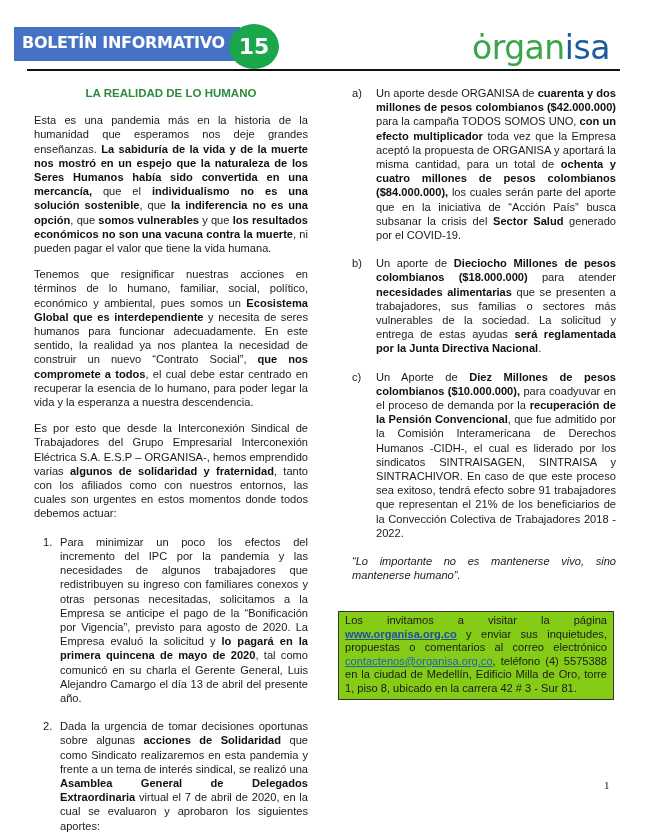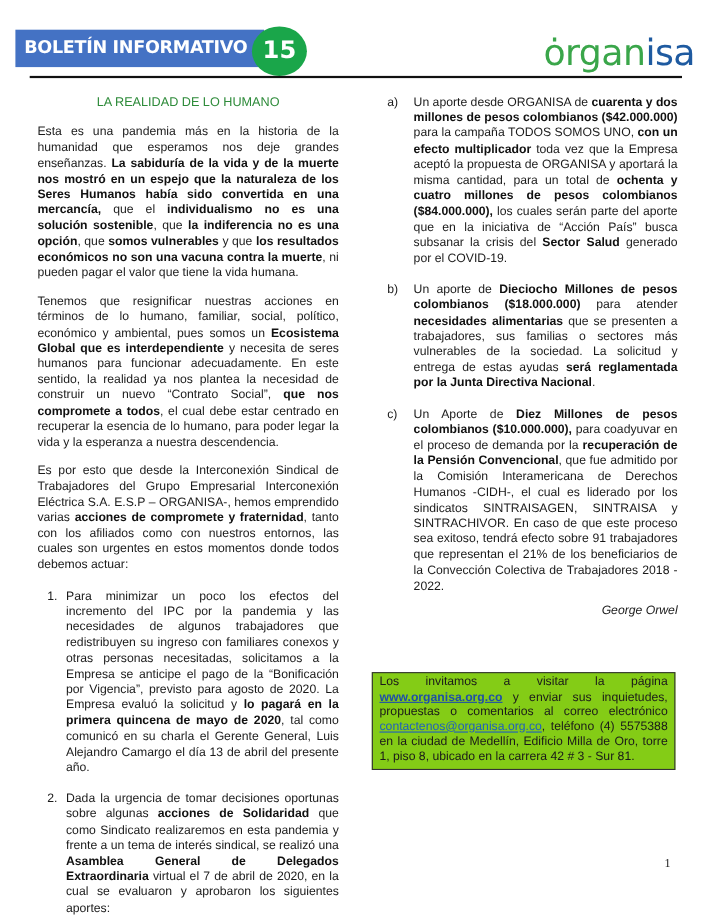--- a/index.html
+++ b/index.html
@@ -1,32 +1,32 @@
 <!DOCTYPE html>
 <html><head>
 <meta charset="utf-8">
 <style>
   html, body { margin:0; padding:0; background:#ffffff; }
   body { width:645px; height:837px; position:relative; overflow:hidden; font-family:"Liberation Sans", sans-serif; color:#1a1a1a; }
   .hdr-bar { position:absolute; left:14px; top:27px; width:226px; height:34px; background:#4472c4; }
   .hdr-title { position:absolute; left:22px; top:33px; font-family:"DejaVu Sans", sans-serif; font-weight:bold; font-size:16px; color:#ffffff; letter-spacing:-0.3px; }
   .hdr-circle { position:absolute; left:229px; top:24px; width:50px; height:45px; border-radius:50%; background:#1aa64a; }
   .hdr-num { position:absolute; left:229px; top:24px; width:50px; height:45px; line-height:45px; text-align:center; font-family:"DejaVu Sans", sans-serif; font-weight:bold; font-size:22px; color:#ffffff; }
-  .logo { position:absolute; left:494px; top:28px; width:150px; height:42px;text-align:center; }
+  .logo { position:absolute; left:472px; top:28px; width:150px; height:42px;text-align:center; }
   .logo-text { position:absolute; left:0; top:0; font-family:"DejaVu Sans", sans-serif; font-size:33px; letter-spacing:-0.5px; line-height:40px; }
   .logo-text .g { color:#3aa64a; }
   .logo-text .b { color:#1e5aa0; }
   .divider { position:absolute; left:27px; top:69px; width:593px; height:2px; background:#111; }
 
   .col { position:absolute; font-size:11.1px; line-height:14.2px; text-align:justify; }
   .col p { margin:0; }
   .col b { font-weight:bold; color:#111; }
   .left { left:34px; top:86px; width:274px; }
   .right { left:376px; top:86px; width:240px; }
-  .sec-title { text-align:center; color:#2e8b3a; font-weight:normal; font-size:11.5px; margin-bottom:13px !important; }
+  .sec-title { text-align:center; color:#2e8b3a; font-weight:bold; font-size:11.5px; margin-bottom:13px !important; }
   .gap { height:12px; }
   .gap-l { height:14px; }
   .num-item { position:relative; padding-left:26px; margin-left:0; }
   .num-item .mk { position:absolute; left:9px; top:0; }
   .alpha-item { position:relative; }
   .alpha-item .mk { position:absolute; left:-24px; top:0; }
   .quote { font-style:italic; margin-top:14px !important; }
   .author { font-style:italic; text-align:right !important; margin-top:8px !important; }
   .contact { position:absolute; left:338px; top:611px; width:262px; padding:2px 6px 3px 6px; background:#84cc16; border:1.5px solid #333; font-size:11.1px; line-height:13.6px; text-align:justify; }
   .contact a { color:#1f5fbf; text-decoration:underline; }
@@ -48,38 +48,38 @@
 
 <div class="col left">
   <p class="sec-title">LA REALIDAD DE LO HUMANO</p>
 
   <p><span>Esta es una pandemia más en la historia de la humanidad que esperamos nos deje grandes enseñanzas. </span><b>La sabiduría de la vida y de la muerte nos mostró en un espejo que la naturaleza de los Seres Humanos había sido convertida en una mercancía,</b><span> que el </span><b>individualismo no es una solución sostenible</b><span>, que </span><b>la indiferencia no es una opción</b><span>, que </span><b>somos vulnerables</b><span> y que </span><b>los resultados económicos no son una vacuna contra la muerte</b><span>, ni pueden pagar el valor que tiene la vida humana.</span></p>
   <div class="gap"></div>
 
   <p><span>Tenemos que resignificar nuestras acciones en términos de lo humano, familiar, social, político, económico y ambiental, pues somos un </span><b>Ecosistema Global que es interdependiente</b><span> y necesita de seres humanos para funcionar adecuadamente. En este sentido, la realidad ya nos plantea la necesidad de construir un nuevo “Contrato Social”, </span><b>que nos compromete a todos</b><span>, el cual debe estar centrado en recuperar la esencia de lo humano, para poder legar la vida y la esperanza a nuestra descendencia.</span></p>
   <div class="gap"></div>
 
-  <p><span>Es por esto que desde la Interconexión Sindical de Trabajadores del Grupo Empresarial Interconexión Eléctrica S.A. E.S.P – ORGANISA-, hemos emprendido varias </span><b>acciones de compromete y fraternidad</b><span>, tanto con los afiliados como con nuestros entornos, las cuales son urgentes en estos momentos donde todos debemos actuar:</span></p>
+  <p><span>Es por esto que desde la Interconexión Sindical de Trabajadores del Grupo Empresarial Interconexión Eléctrica S.A. E.S.P – ORGANISA-, hemos emprendido varias </span><b>algunos de solidaridad y fraternidad</b><span>, tanto con los afiliados como con nuestros entornos, las cuales son urgentes en estos momentos donde todos debemos actuar:</span></p>
   <div class="gap-l"></div>
 
   <p class="num-item"><span class="mk">1.</span><span>Para minimizar un poco los efectos del incremento del IPC por la pandemia y las necesidades de algunos trabajadores que redistribuyen su ingreso con familiares conexos y otras personas necesitadas, solicitamos a la Empresa se anticipe el pago de la “Bonificación por Vigencia”, previsto para agosto de 2020. La Empresa evaluó la solicitud y </span><b>lo pagará en la primera quincena de mayo de 2020</b><span>, tal como comunicó en su charla el Gerente General, Luis Alejandro Camargo el día 13 de abril del presente año.</span></p>
   <div class="gap-l"></div>
 
   <p class="num-item"><span class="mk">2.</span><span>Dada la urgencia de tomar decisiones oportunas sobre algunas </span><b>acciones de Solidaridad</b><span> que como Sindicato realizaremos en esta pandemia y frente a un tema de interés sindical, se realizó una </span><b>Asamblea General de Delegados Extraordinaria</b><span> virtual el 7 de abril de 2020, en la cual se evaluaron y aprobaron los siguientes aportes:</span></p>
 </div>
 
 <div class="col right">
   <p class="alpha-item"><span class="mk">a)</span><span>Un aporte desde ORGANISA de </span><b>cuarenta y dos millones de pesos colombianos ($42.000.000)</b><span> para la campaña TODOS SOMOS UNO, </span><b>con un efecto multiplicador</b><span> toda vez que la Empresa aceptó la propuesta de ORGANISA y aportará la misma cantidad, para un total de </span><b>ochenta y cuatro millones de pesos colombianos ($84.000.000),</b><span> los cuales serán parte del aporte que en la iniciativa de “Acción País” busca subsanar la crisis del </span><b>Sector Salud</b><span> generado por el COVID-19.</span></p>
   <div class="gap-l"></div>
 
   <p class="alpha-item"><span class="mk">b)</span><span>Un aporte de </span><b>Dieciocho Millones de pesos colombianos ($18.000.000)</b><span> para atender </span><b>necesidades alimentarias</b><span> que se presenten a trabajadores, sus familias o sectores más vulnerables de la sociedad. La solicitud y entrega de estas ayudas </span><b>será reglamentada por la Junta Directiva Nacional</b><span>.</span></p>
   <div class="gap-l"></div>
 
   <p class="alpha-item"><span class="mk">c)</span><span>Un Aporte de </span><b>Diez Millones de pesos colombianos ($10.000.000),</b><span> para coadyuvar en el proceso de demanda por la </span><b>recuperación de la Pensión Convencional</b><span>, que fue admitido por la Comisión Interamericana de Derechos Humanos -CIDH-, el cual es liderado por los sindicatos SINTRAISAGEN, SINTRAISA y SINTRACHIVOR. En caso de que este proceso sea exitoso, tendrá efecto sobre 91 trabajadores que representan el 21% de los beneficiarios de la Convección Colectiva de Trabajadores 2018 - 2022.</span></p>
 
-  <p class="author">George Orwel</p>
+  <p class="quote" style="margin-left:-24px;">“Lo importante no es mantenerse vivo, sino mantenerse humano”.</p>
 </div>
 
 <div class="contact">
   <span>Los invitamos a visitar la página </span><a class="web">www.organisa.org.co</a><span> y enviar sus inquietudes, propuestas o comentarios al correo electrónico </span><a>contactenos@organisa.org.co</a><span>, teléfono (4) 5575388 en la ciudad de Medellín, Edificio Milla de Oro, torre 1, piso 8, ubicado en la carrera 42 # 3 - Sur 81.</span>
 </div>
 
 <div class="page-num">1</div>
 
 </body></html>

